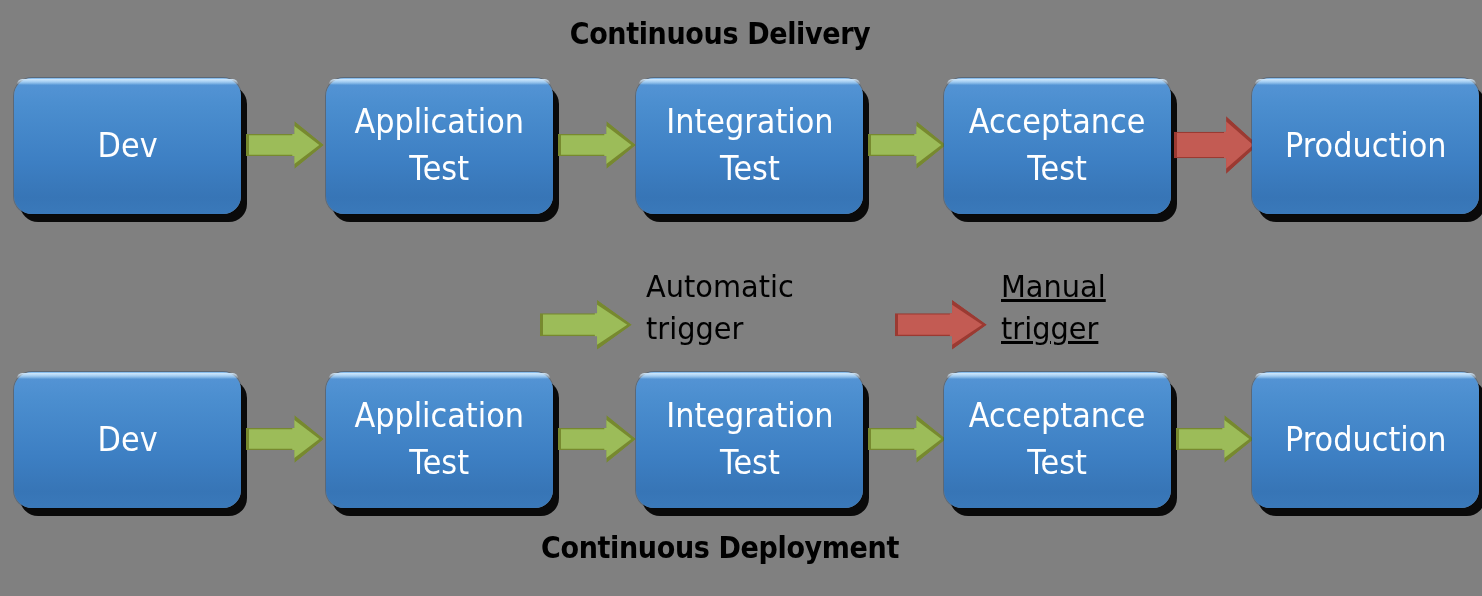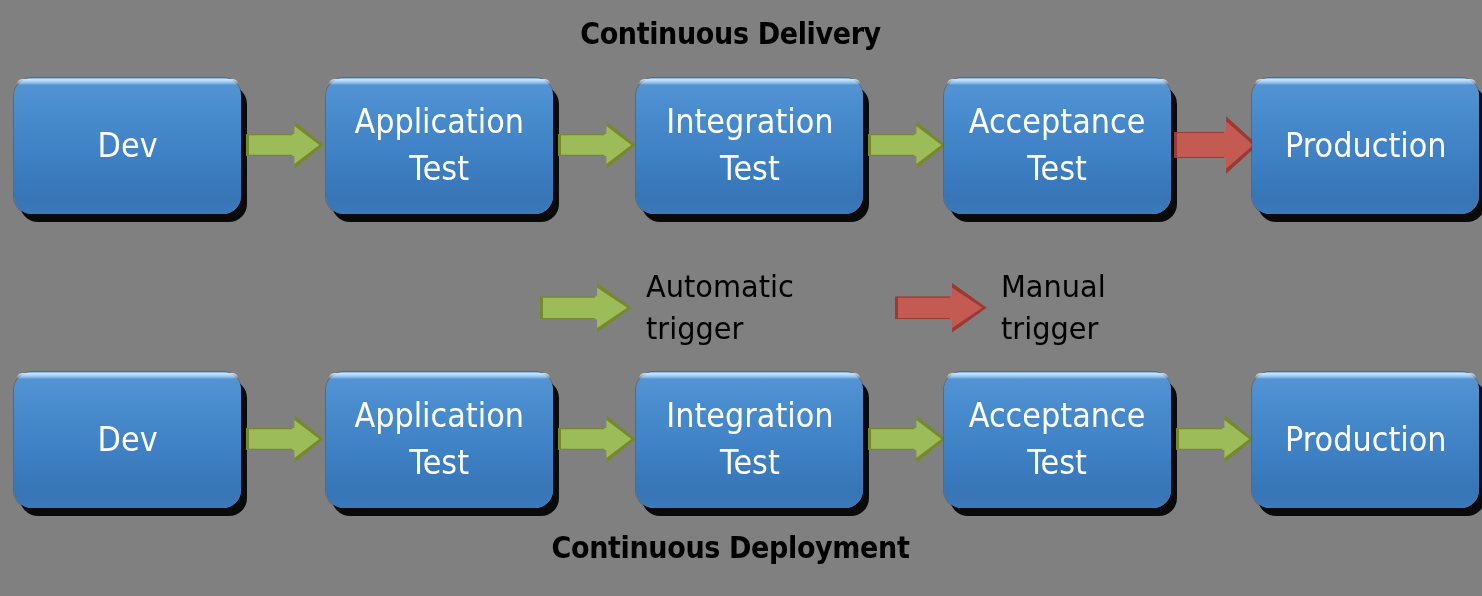--- a/index.html
+++ b/index.html
@@ -11,21 +11,20 @@
     height: 596px;
     background: #808080;
     font-family: "Liberation Sans", sans-serif;
     overflow: hidden;
     position: relative;
   }
   .canvas {
     position: relative;
     width: 1440px;
     height: 596px;
-    padding-left: 21px;
   }
 
   
   .section-title {
     position: absolute;
     width: 100%;
     left: 0;
     text-align: center;
     color: #000000;
     font-family: "DejaVu Sans", sans-serif;
@@ -117,24 +116,24 @@
   .legend {
     position: absolute;
     left: 0;
     top: 252px;
     width: 1482px;
     height: 100px;
   }
   .legend-item {
     position: absolute;
     display: flex;
-    align-items: center;
+    align-items: flex-end;
   }
   #legend-automatic { left: 540px; top: 14px; }
-  #legend-manual { left: 895px; top: 14px; }
+  #legend-manual { left: 895px; top: 14px; text-decoration: underline; }
   .legend-arrow {
     position: relative;
     width: 92px;
     height: 50px;
     flex: 0 0 auto;
   }
   .legend-text {
     margin-left: 14px;
     color: #000000;
     font-family: "DejaVu Sans", sans-serif;

